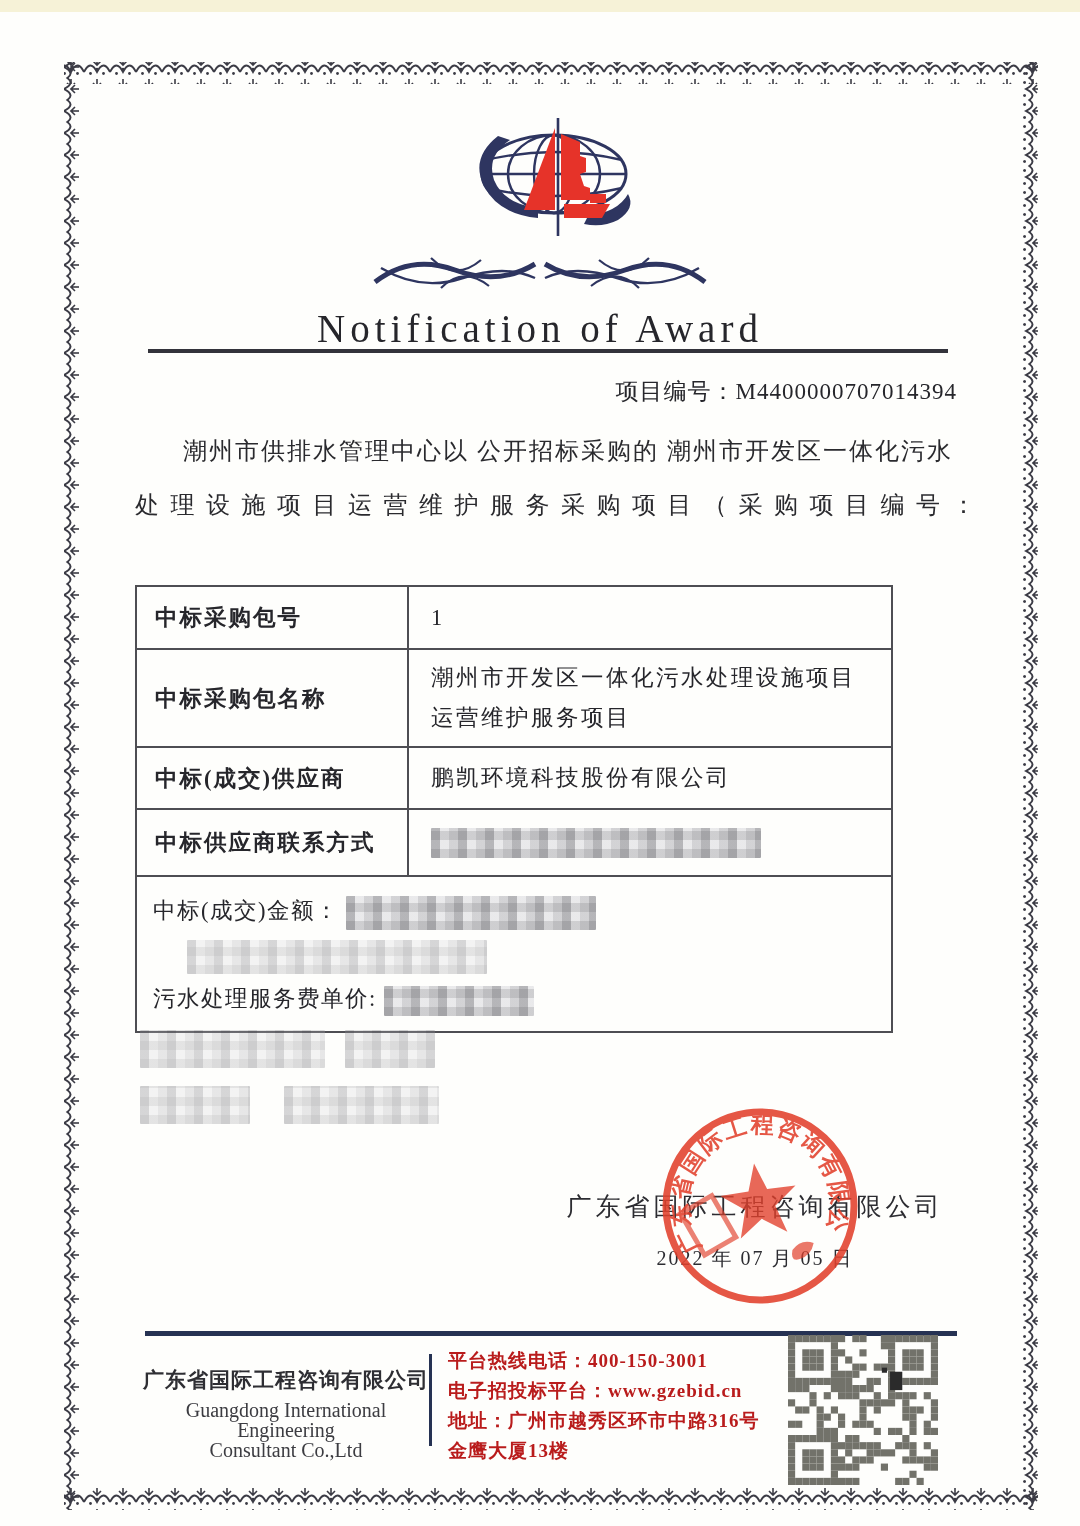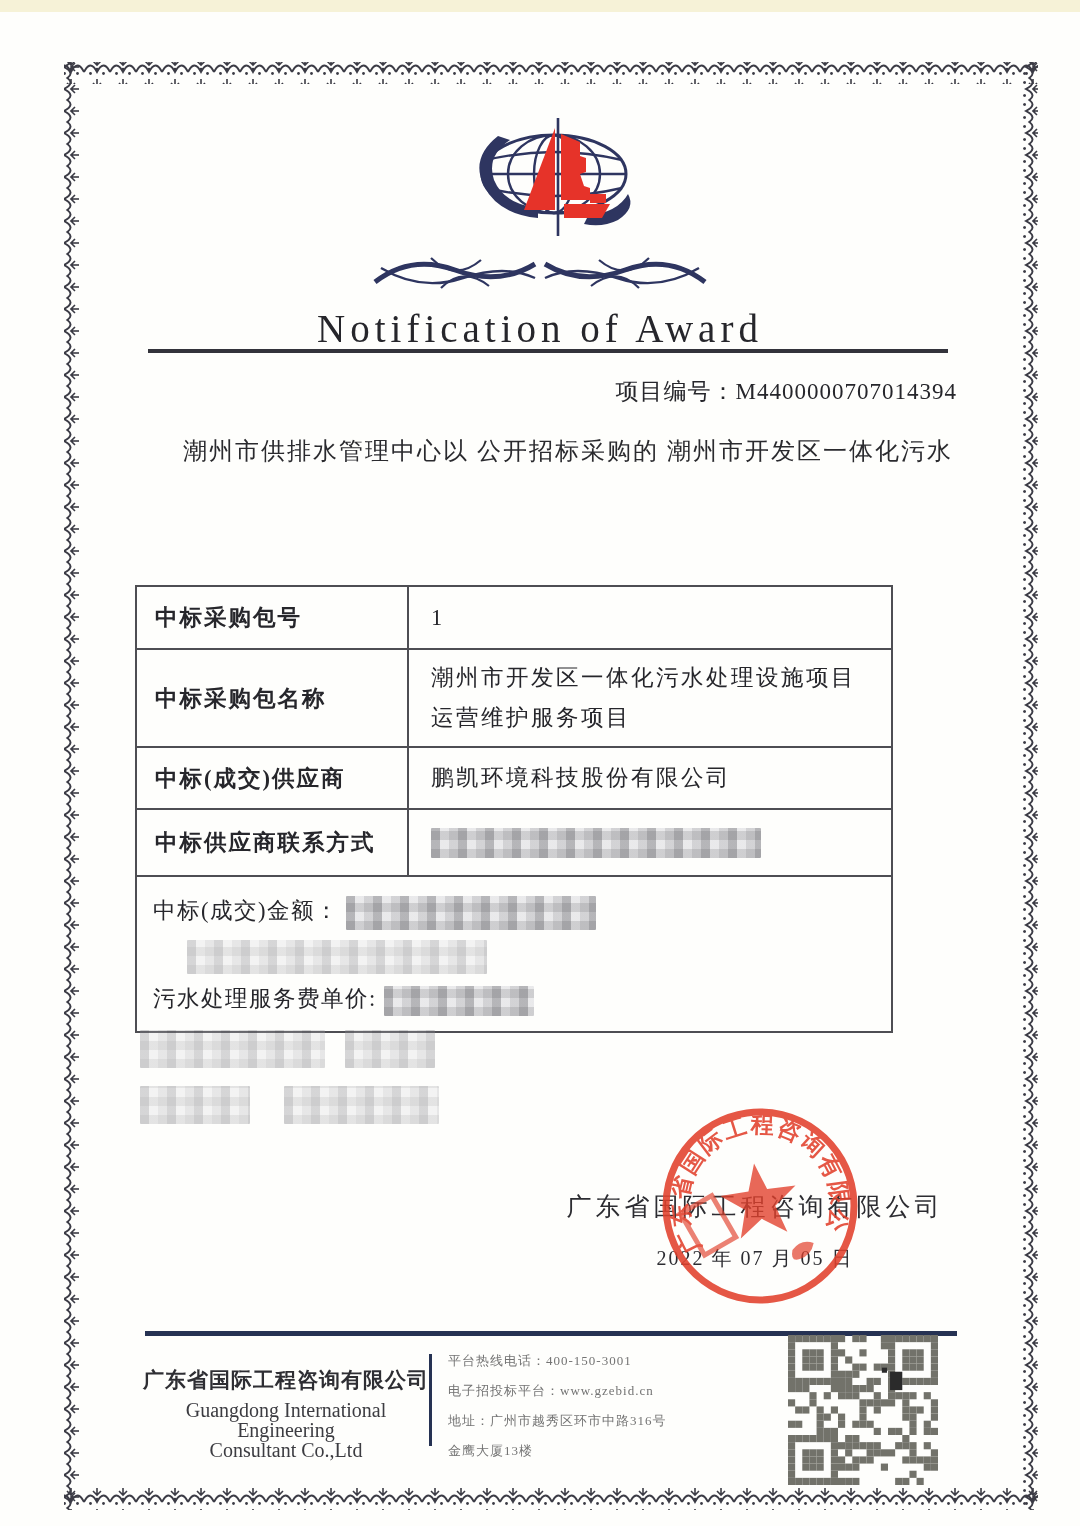--- a/index.html
+++ b/index.html
@@ -49,22 +49,22 @@
   .sig-company{font-size:25px;letter-spacing:4px;color:#2c2c31;}
   .sig-date{margin-top:22px;font-size:20px;letter-spacing:2px;color:#2c2c31;}
   
   .stamp-svg{left:658px;top:1104px;opacity:.88;}
   
   .footer-rule{top:1331px;left:145px;width:812px;height:5px;background:#263253;}
   .footer-left{top:1366px;left:140px;width:292px;text-align:center;}
   .footer-company-cn{font-size:21px;font-weight:600;letter-spacing:1px;color:#2e2e33;white-space:nowrap;}
   .footer-company-en{font-size:20px;line-height:20px;color:#3c3c41;margin-top:6px;}
   .footer-divider{top:1354px;left:429px;width:3px;height:92px;background:#263253;}
-  .footer-contact{top:1346px;left:448px;width:340px;font-size:13px;line-height:30px;
-                  font-weight:400;letter-spacing:1px;color:#737373;white-space:nowrap;}
+  .footer-contact{top:1346px;left:448px;width:340px;font-size:19px;line-height:30px;
+                  font-weight:700;letter-spacing:1px;color:#b91c1c;white-space:nowrap;}
   .qr-svg{left:788px;top:1335px;}
 </style>
 </head>
 <body>
 
 <div class="abs scan-edge-top"></div>
 
 <svg class="abs frame-svg" width="986" height="1460">
   <defs>
     <pattern id="laceH" width="26" height="22" patternUnits="userSpaceOnUse">
@@ -125,20 +125,21 @@
 </div>
 <div class="abs title-en">Notification of Award</div>
 <div class="abs title-rule"></div>
 
 <div class="abs project-line">
   <span>项目编号：</span><span>M4400000707014394</span>
 </div>
 
 <div class="abs body-par">
   <div class="l1">潮州市供排水管理中心以 公开招标采购的 潮州市开发区一体化污水</div>
+  <div class="l2">处理设施项目运营维护服务采购项目（采购项目编号：</div>
 </div>
 
 <div class="abs award-table">
   <div class="trow h63">
     <div class="tlabel">中标采购包号</div>
     <div class="tvalue">1</div>
   </div>
   <div class="trow h100">
     <div class="tlabel">中标采购包名称</div>
     <div class="tvalue">潮州市开发区一体化污水处理设施项目运营维护服务项目</div>

